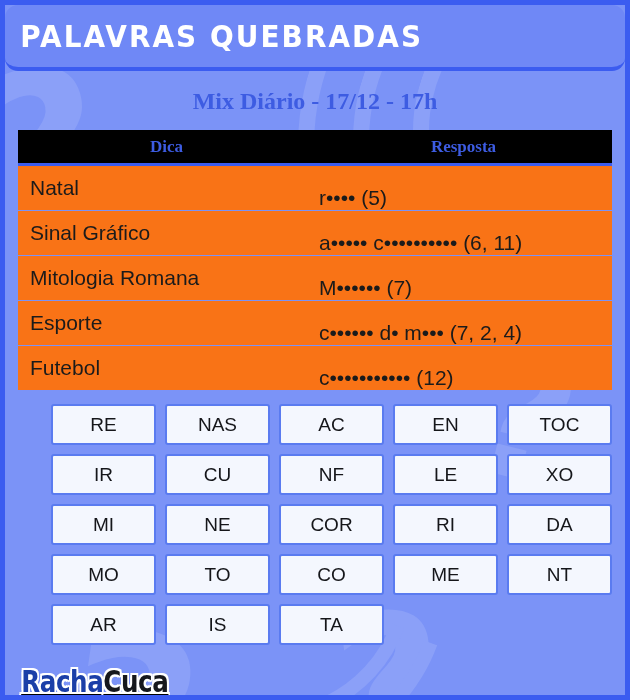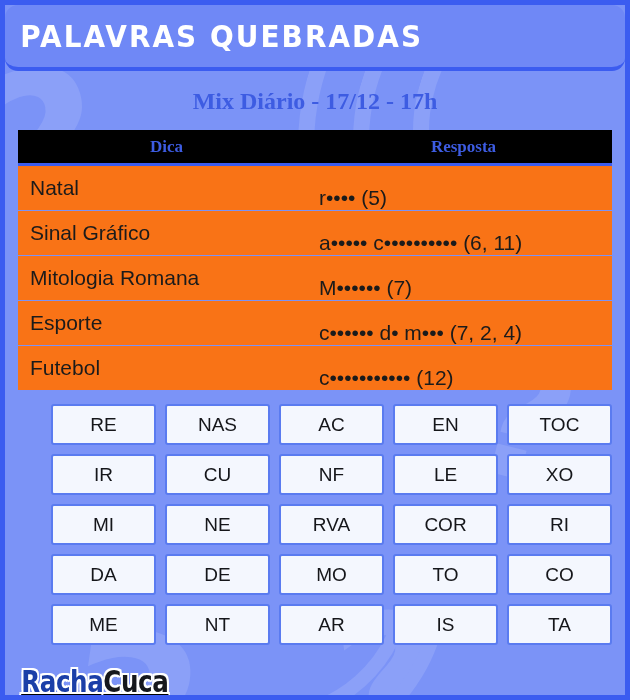--- a/index.html
+++ b/index.html
@@ -248,25 +248,23 @@
     <div class="tile">AC</div>
     <div class="tile">EN</div>
     <div class="tile">TOC</div>
     <div class="tile">IR</div>
     <div class="tile">CU</div>
     <div class="tile">NF</div>
     <div class="tile">LE</div>
     <div class="tile">XO</div>
     <div class="tile">MI</div>
     <div class="tile">NE</div>
-    <div class="tile">RVA</div>
     <div class="tile">COR</div>
     <div class="tile">RI</div>
     <div class="tile">DA</div>
-    <div class="tile">DE</div>
     <div class="tile">MO</div>
     <div class="tile">TO</div>
     <div class="tile">CO</div>
     <div class="tile">ME</div>
     <div class="tile">NT</div>
     <div class="tile">AR</div>
     <div class="tile">IS</div>
     <div class="tile">TA</div>
   </div>
 

